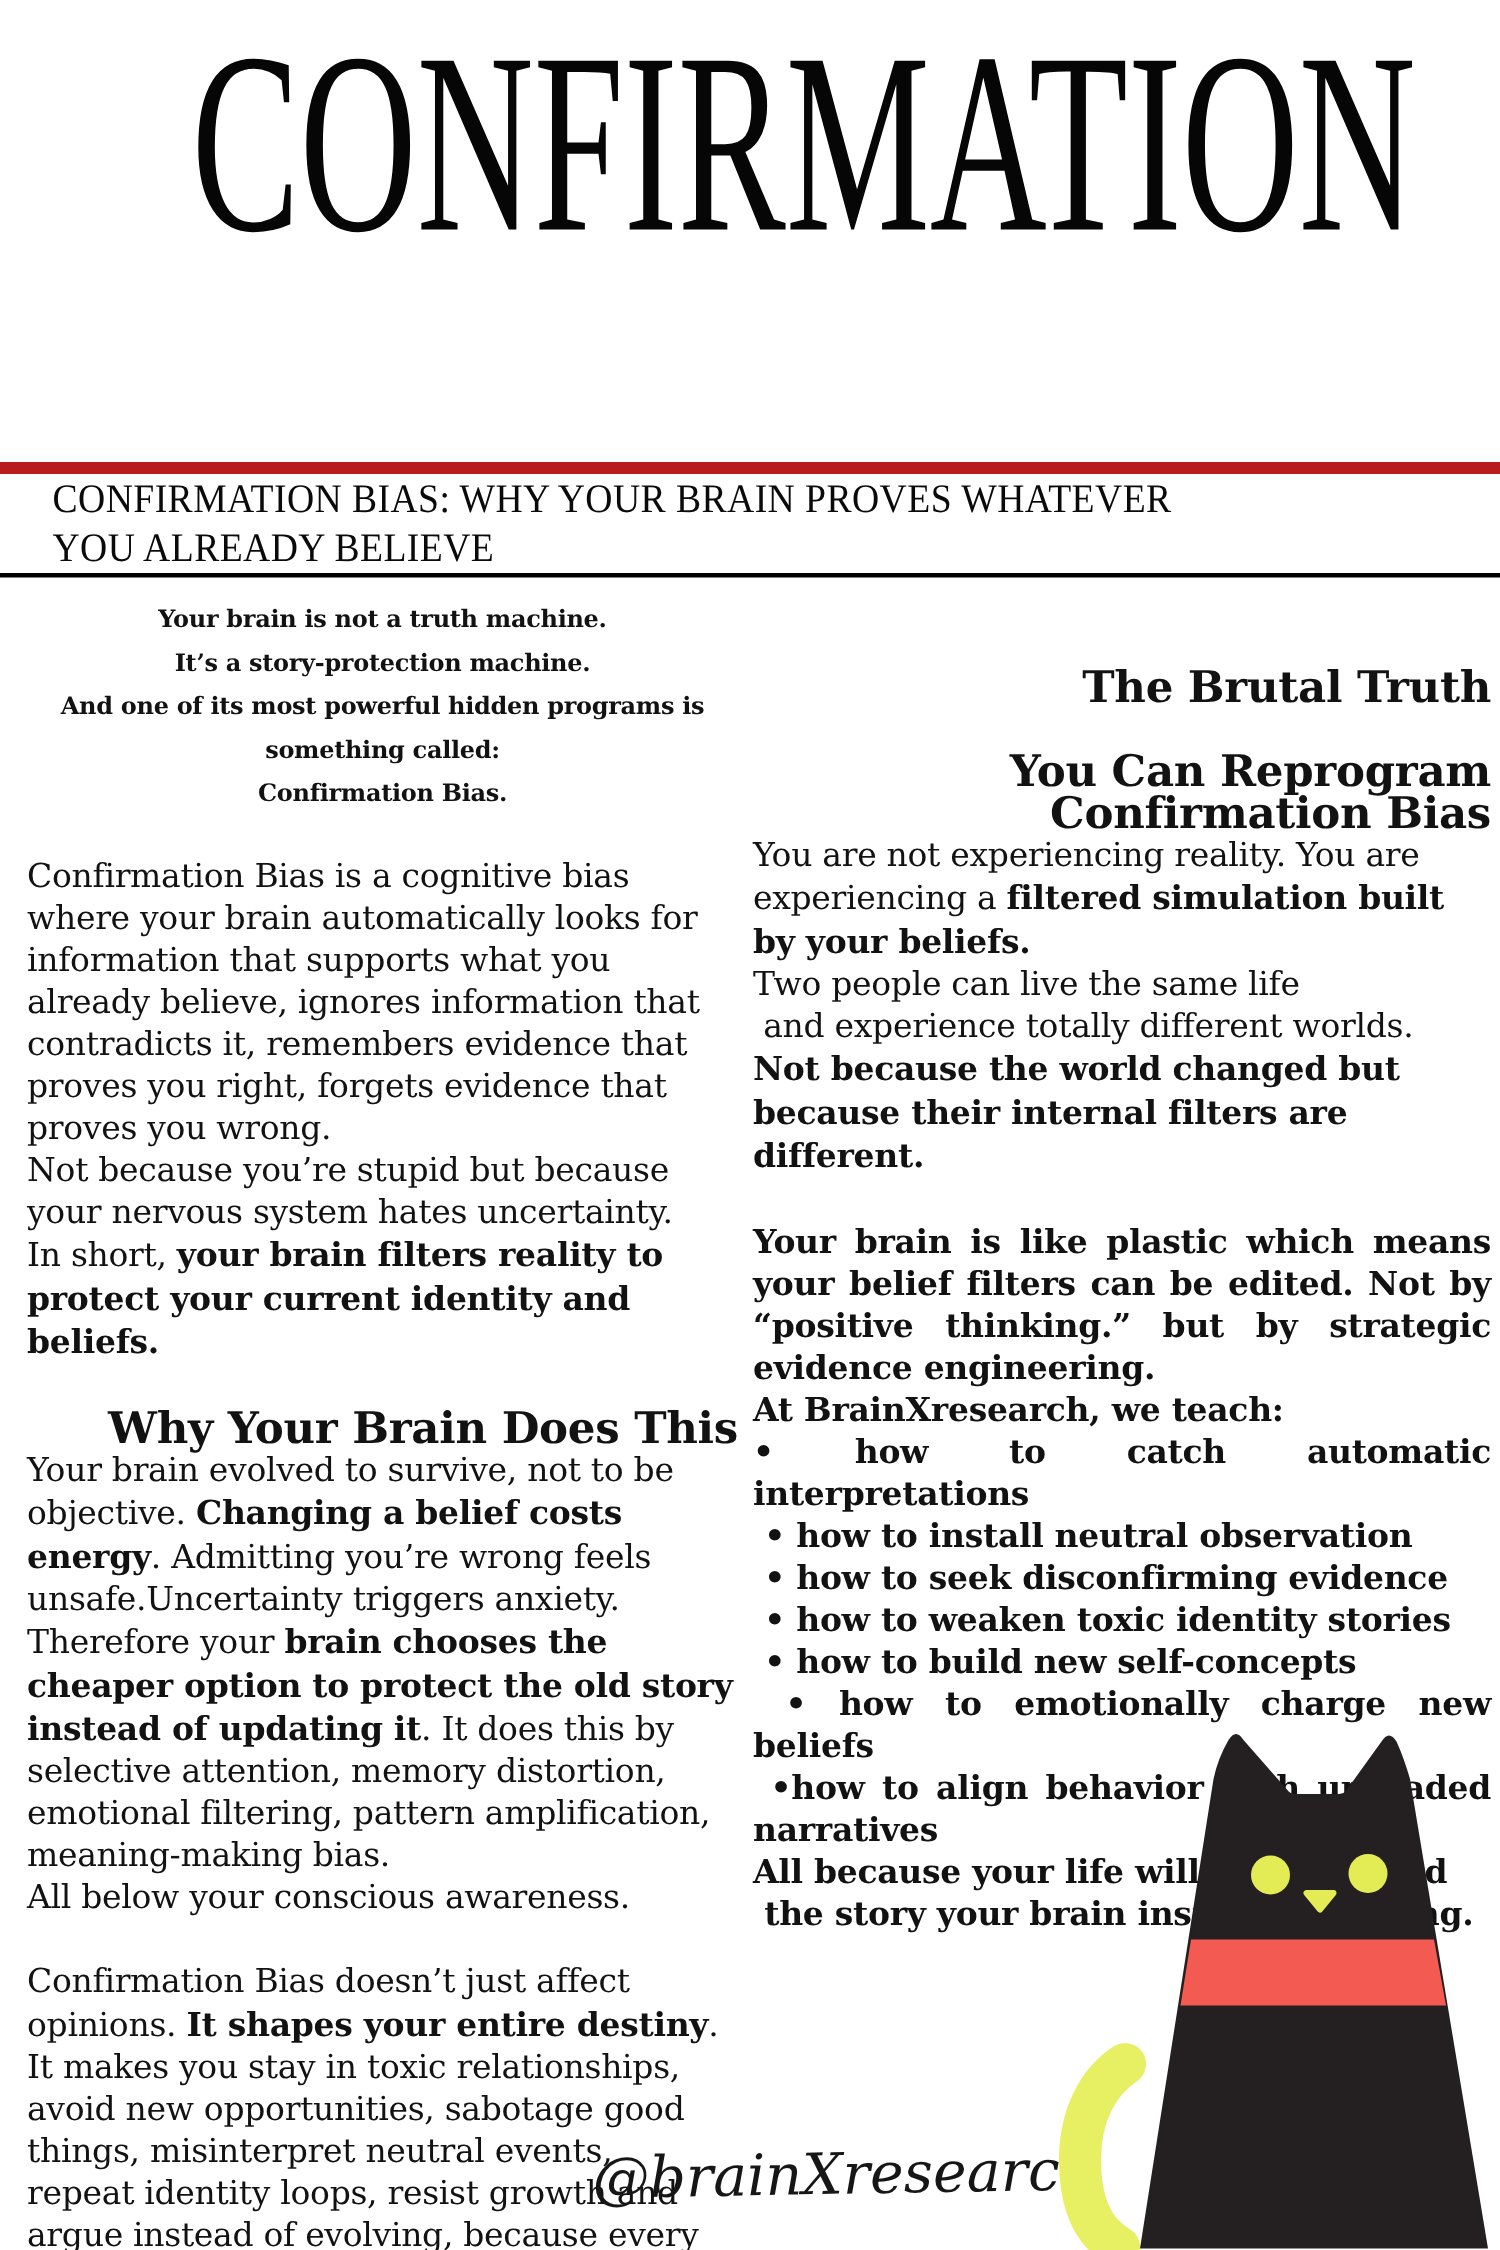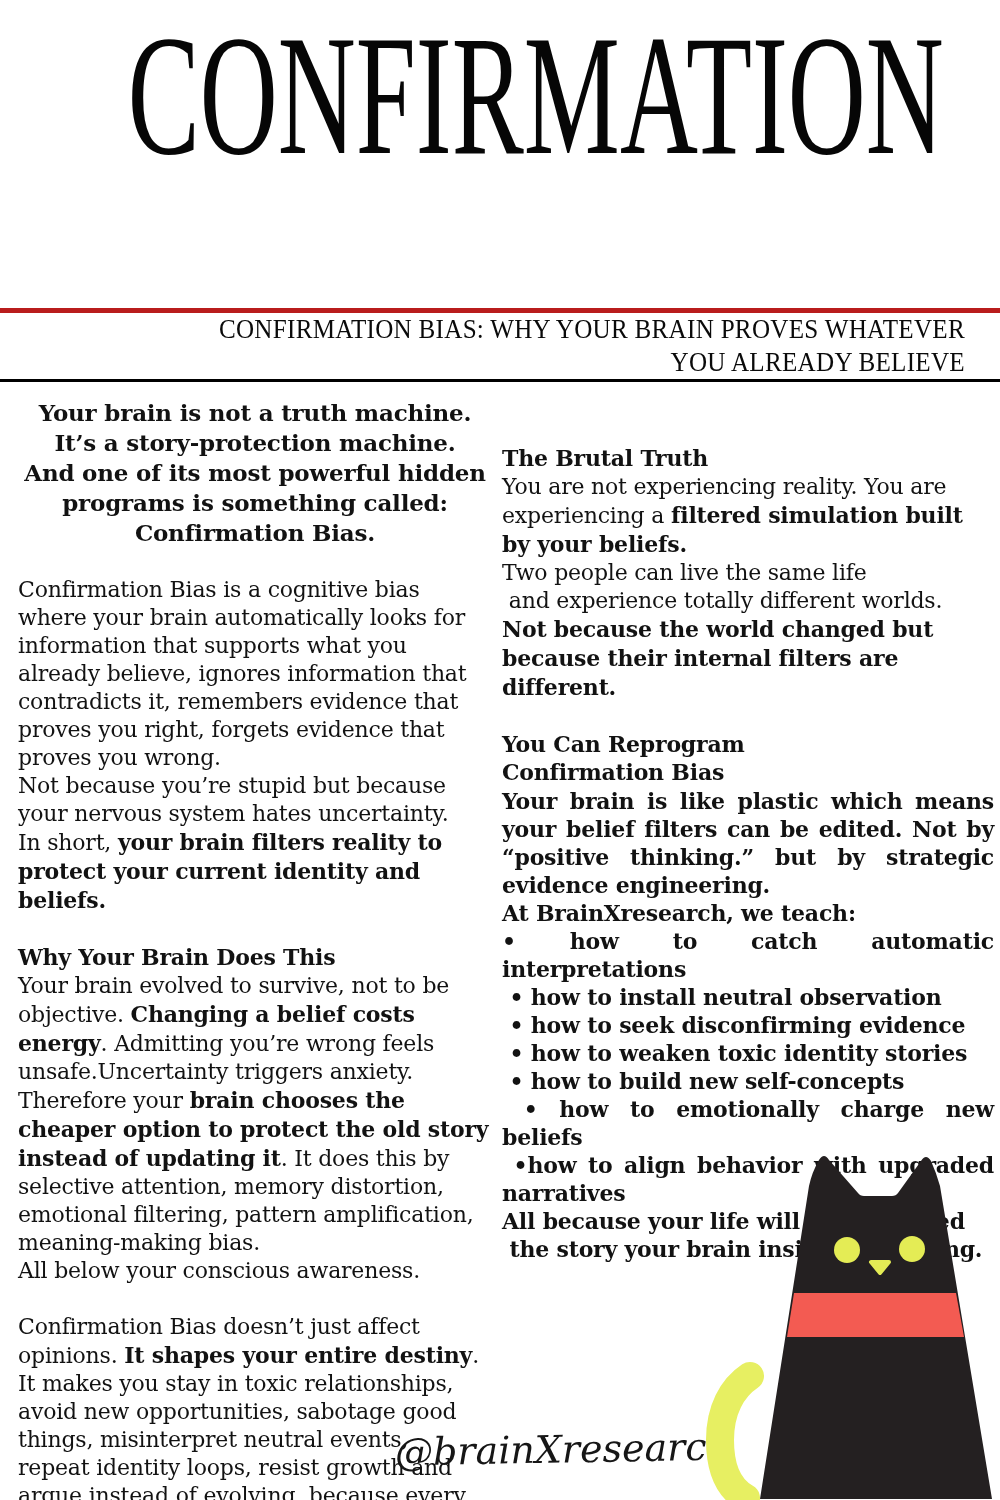--- a/index.html
+++ b/index.html
@@ -14,41 +14,41 @@
   .tline{
     display:inline-block;
     font-family:"Liberation Serif",serif;font-weight:400;color:#060606;
     font-size:100px;line-height:112px;
     transform:scale(1.08,1.72);transform-origin:center top;
     white-space:nowrap;
   }
   
   .banner{
     position:absolute;top:308px;left:0;width:100%;height:66px;
-    border-top:5px solid #b91c1c;border-bottom:3px solid #000;
+    border-top:8px solid #b91c1c;border-bottom:3px solid #000;
     display:flex;flex-direction:column;justify-content:center;
-    text-align:right;
+    text-align:left;
   }
   .banner-line{
     font-family:"Liberation Serif",serif;font-size:27px;line-height:33px;
     color:#0a0a0a;transform:scaleX(0.93);transform-origin:center;
     letter-spacing:0.3px;
   }
   
   .col{
     position:absolute;top:398px;
     font-size:22px;line-height:28px;letter-spacing:-0.2px;color:#121212;
   }
   .col-left{left:18px;width:474px;}
   .col-right{left:502px;width:492px;}
   .block{white-space:pre-wrap;margin:0;}
-  .block.heading{font-weight:bold;text-align:left;font-size:22px;margin-top:28px;margin-bottom:1px;}
+  .block.heading{font-weight:bold;text-align:right;font-size:29px;margin-top:28px;margin-bottom:1px;}
   .block.para + .block.para{margin-top:28px;}
   .col-right > .block.heading:first-child{margin-top:46px;}
-  .align-center{text-align:center;font-size:23px;line-height:29px;}
+  .align-center{text-align:center;font-size:16px;line-height:29px;}
   .align-justify{text-align:justify;font-weight:bold;}
   .bold{font-weight:bold;}
   
   .signature{
     position:absolute;left:395px;top:1428px;width:270px;text-align:center;
     font-family:"DejaVu Serif",serif;font-style:italic;font-size:38px;
     color:#161616;transform:rotate(-1deg);
   }
   
   .cat{position:absolute;right:0;bottom:0;width:300px;height:370px;display:block;}
@@ -79,26 +79,26 @@
       <div class="block para"><span>Your brain evolved to survive, not to be objective. </span><span class="bold">Changing a belief costs energy</span><span>. Admitting you’re wrong feels unsafe.Uncertainty triggers anxiety.
 Therefore your </span><span class="bold">brain chooses the cheaper option to protect the old story instead of updating it</span><span>. It does this by selective attention, memory distortion, emotional filtering, pattern amplification, meaning-making bias.
 All below your conscious awareness.</span></div>
       <div class="block para"><span>Confirmation Bias doesn’t just affect opinions. </span><span class="bold">It shapes your entire destiny</span><span>. It makes you stay in toxic relationships,
 avoid new opportunities, sabotage good things, misinterpret neutral events,
 repeat identity loops, resist growth and argue instead of evolving, because every time reality offers a contradiction,
  your brain edits it out.</span></div>
     </section>
   <section class="col col-right">
       <div class="block heading"><span class="bold">The Brutal Truth</span></div>
+      <div class="block heading"><span class="bold">You Can Reprogram
+Confirmation Bias</span></div>
       <div class="block para"><span>You are not experiencing reality. You are experiencing a </span><span class="bold">filtered simulation built by your beliefs.</span><span>
 Two people can live the same life
  and experience totally different worlds.
 </span><span class="bold">Not because the world changed but because their internal filters are different.</span></div>
-      <div class="block heading"><span class="bold">You Can Reprogram
-Confirmation Bias</span></div>
       <div class="block para align-justify"><span>Your brain is like plastic which means your belief filters can be edited. Not by “positive thinking.” but by strategic evidence engineering.
 At BrainXresearch, we teach:
 • how to catch automatic interpretations
  • how to install neutral observation
  • how to seek disconfirming evidence
  • how to weaken toxic identity stories
  • how to build new self-concepts
  • how to emotionally charge new beliefs
  •how to align behavior with upgraded narratives
 All because your life will never exceed

